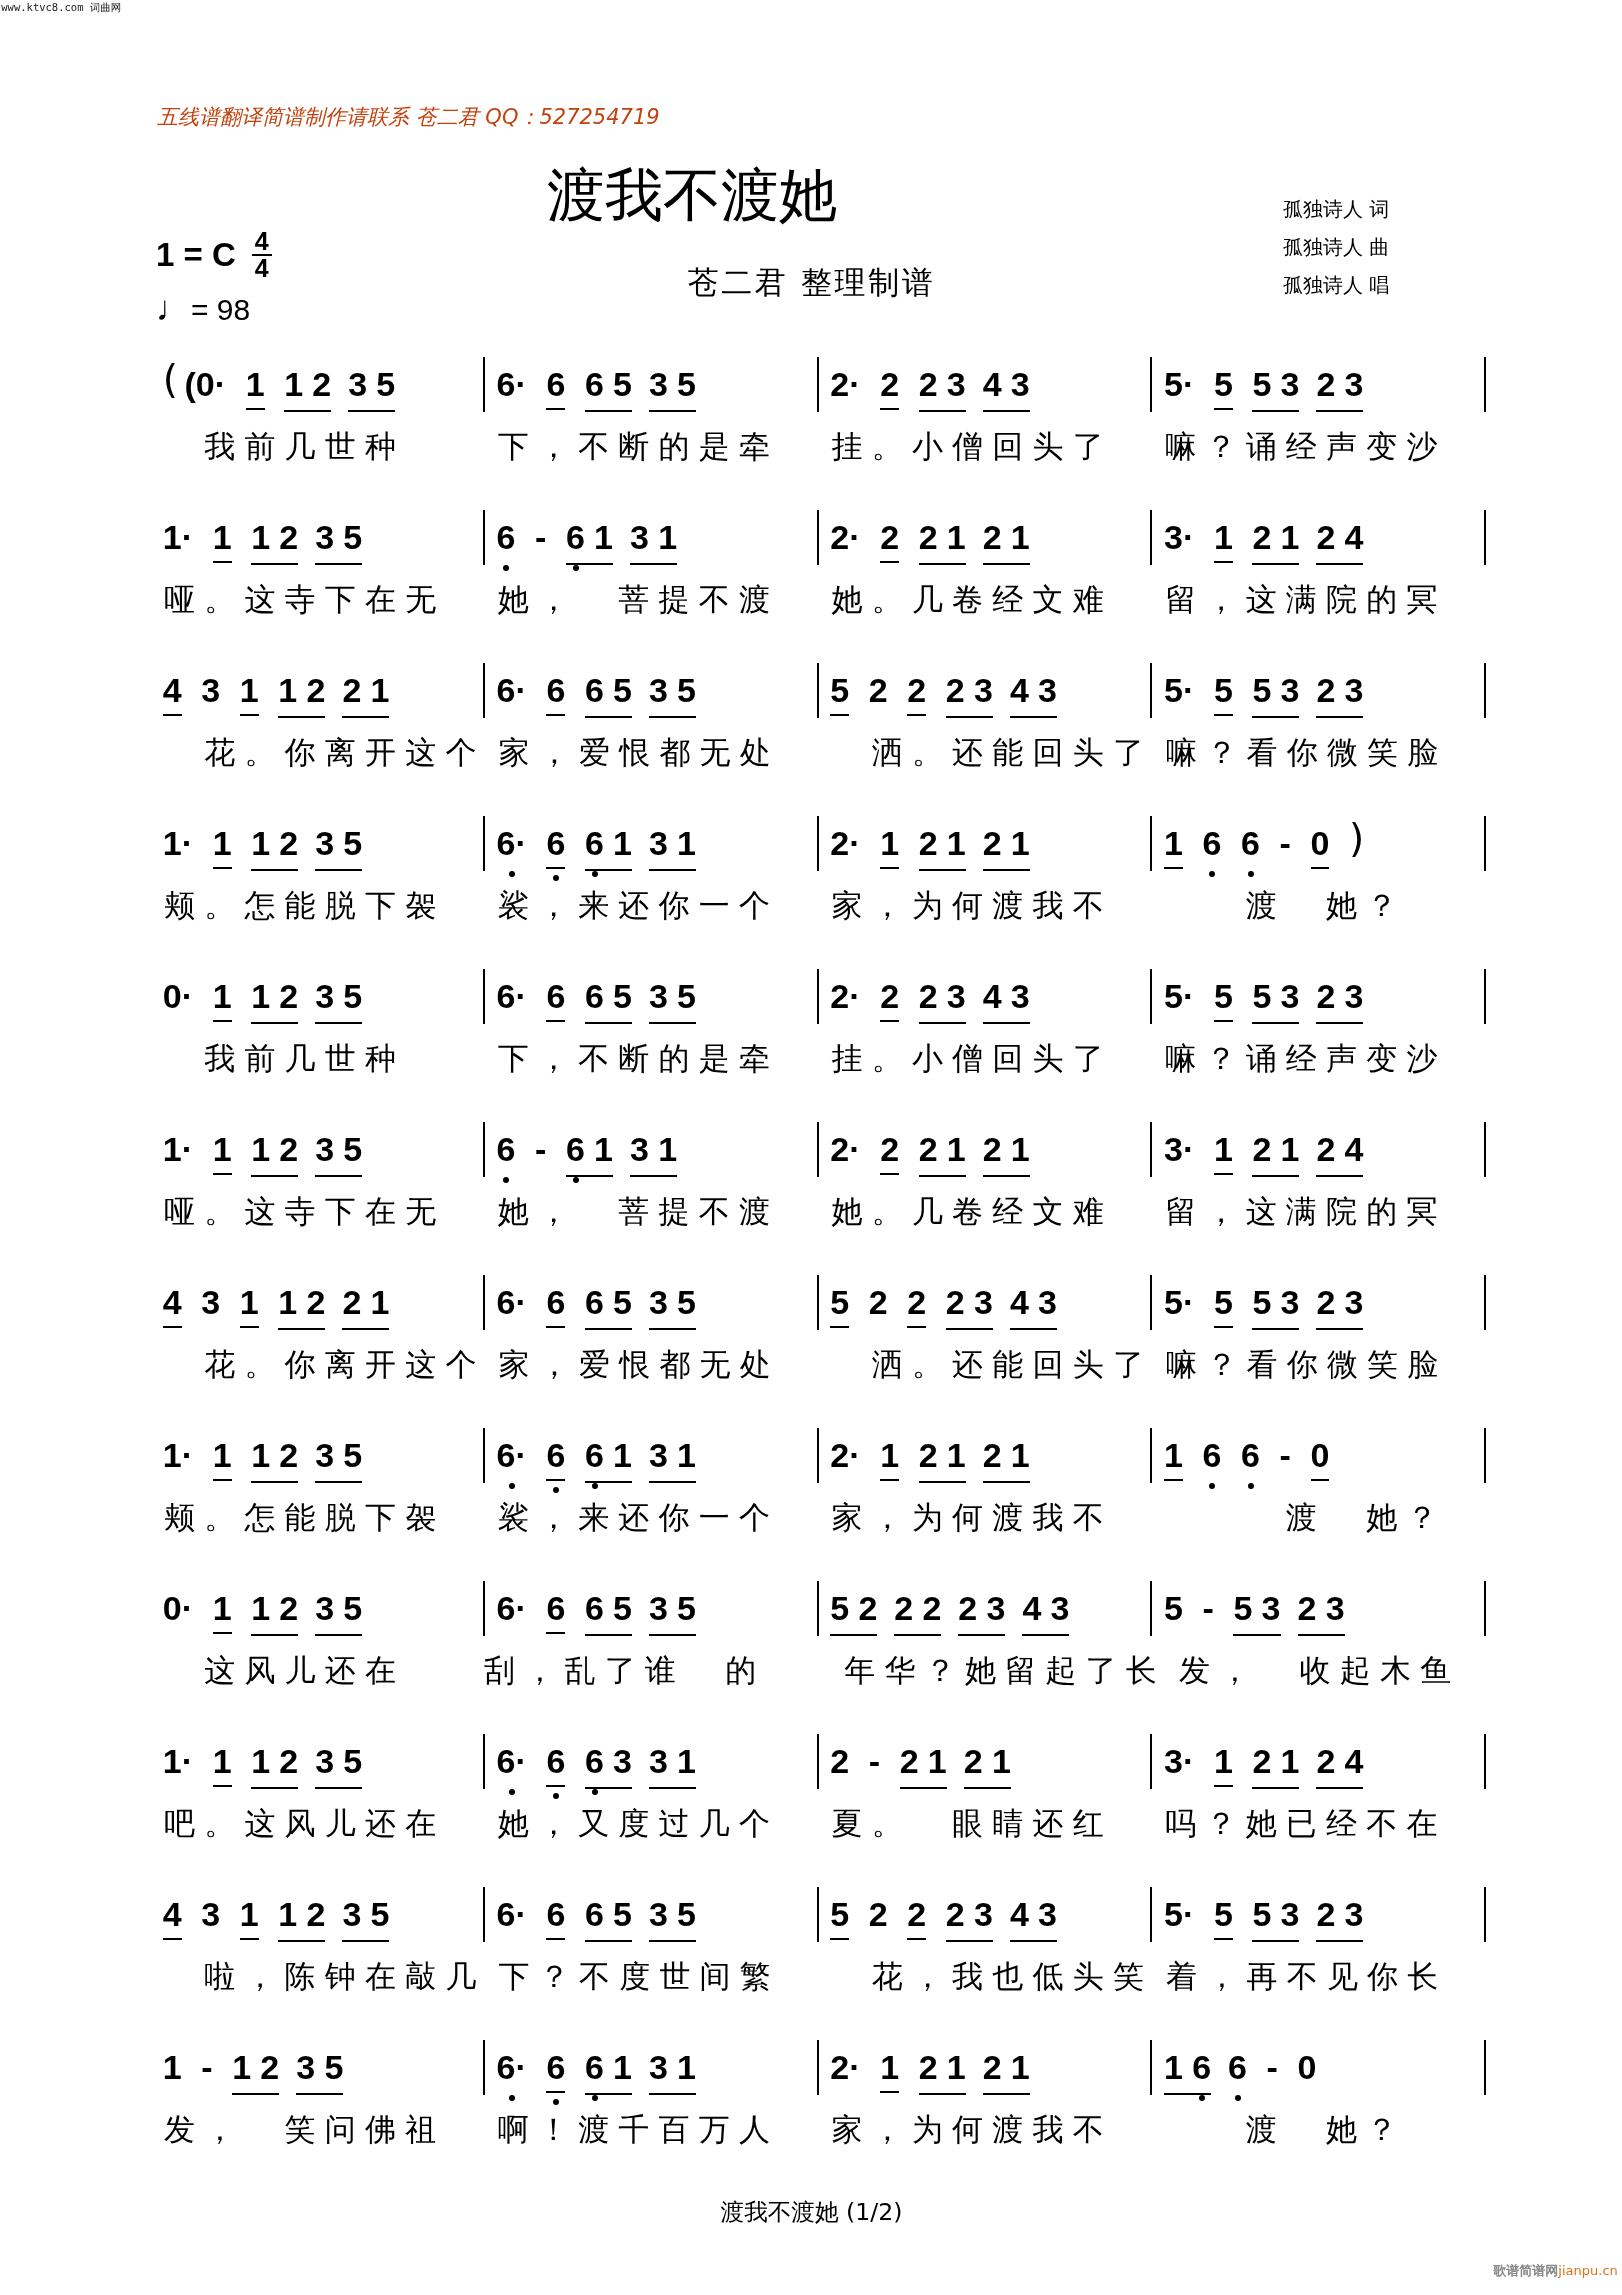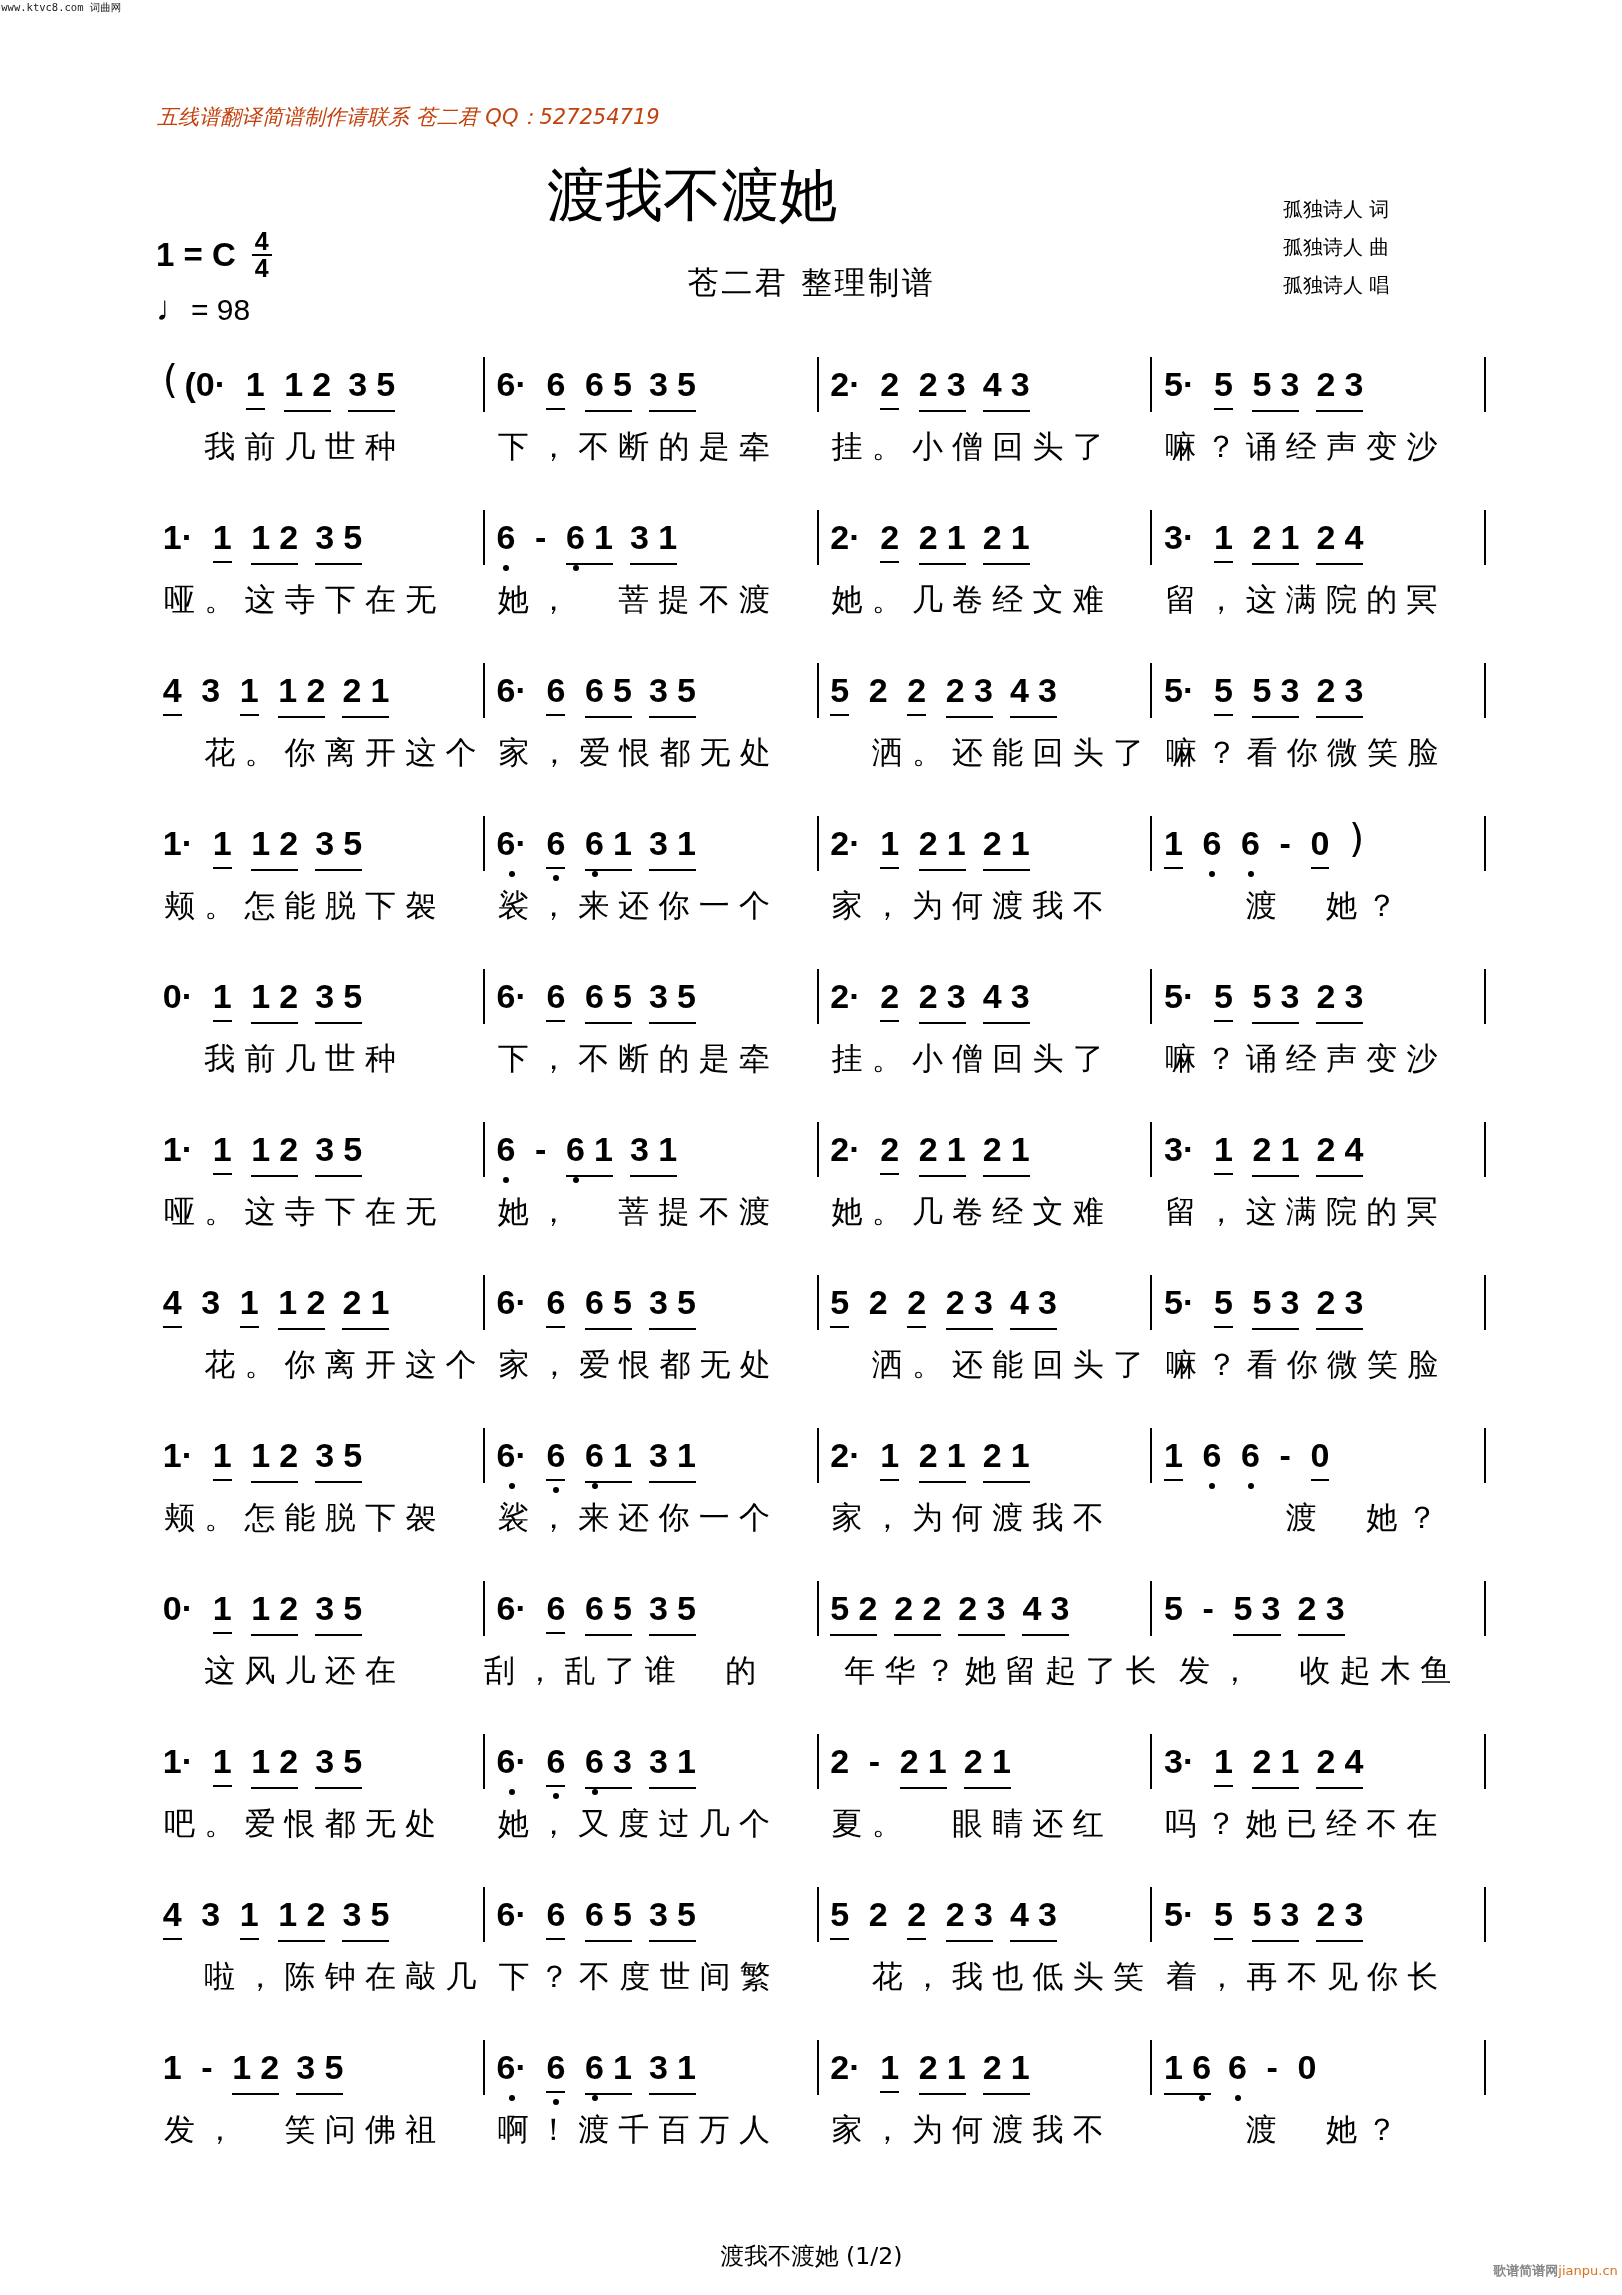--- a/index.html
+++ b/index.html
@@ -23,21 +23,21 @@
   .grp{display:inline-flex;position:relative;padding-bottom:6.5px;margin-right:17px;}
   .grp.u1{border-bottom:2.6px solid #000;}
   .grp .tok{margin-right:9.2px;}
   .grp .tok:last-child{margin-right:0;}
   .single{margin-right:19.6px;}
   .single.u1{border-bottom:2.6px solid #000;padding-bottom:3.9px;}
   .dotbelow::after{content:"";position:absolute;left:50%;bottom:-14.4px;width:5.9px;height:5.9px;margin-left:-2.6px;border-radius:50%;background:#000;}
   .paren{font-family:"DejaVu Sans",sans-serif;font-weight:normal;font-size:39px;margin-right:6.5px;margin-top:6.5px;}
   .lyrics{position:absolute;top:86px;left:0;width:1335px;display:flex;}
   .lmeasure{flex:1;font-size:31px;font-family:"DejaVu Sans",sans-serif;letter-spacing:9.2px;padding-left:13px;box-sizing:border-box;white-space:nowrap;}
-  .footer{position:absolute;left:0;width:1623px;top:2196px;text-align:center;font-size:23.6px;margin-top:44px;}
+  .footer{position:absolute;left:0;width:1623px;top:2196px;text-align:center;font-size:23.6px;}
   .wm-bottom{position:absolute;right:5.2px;bottom:15px;font-size:13px;color:#888;}
   .wm-bottom span{color:#d9731c;}
 </style>
 </head>
 <body>
 
 <div class="wm-top">www.ktvc8.com 词曲网</div>
 <div class="credit">五线谱翻译简谱制作请联系 苍二君 QQ：527254719</div>
 <div class="title">渡我不渡她</div>
 <div class="subtitle">苍二君 整理制谱</div>
@@ -666,21 +666,21 @@
             <span class="tok">1</span>
           </span>
           <span class="grp u1">
             <span class="tok">2</span>
             <span class="tok">4</span>
           </span>
           <div class="barline"></div>
         </div>
       </div>
       <div class="lyrics">
-        <div class="lmeasure">吧。爱恨都无处</div>
+        <div class="lmeasure">吧。这风儿还在</div>
         <div class="lmeasure">她，又度过几个</div>
         <div class="lmeasure">夏。　眼睛还红</div>
         <div class="lmeasure">吗？她已经不在</div>
       </div>
     </div>
     <div class="row">
       <div class="notes">
         <div class="measure">
           <span class="tok single u1">4</span>
           <span class="tok single">3</span>

